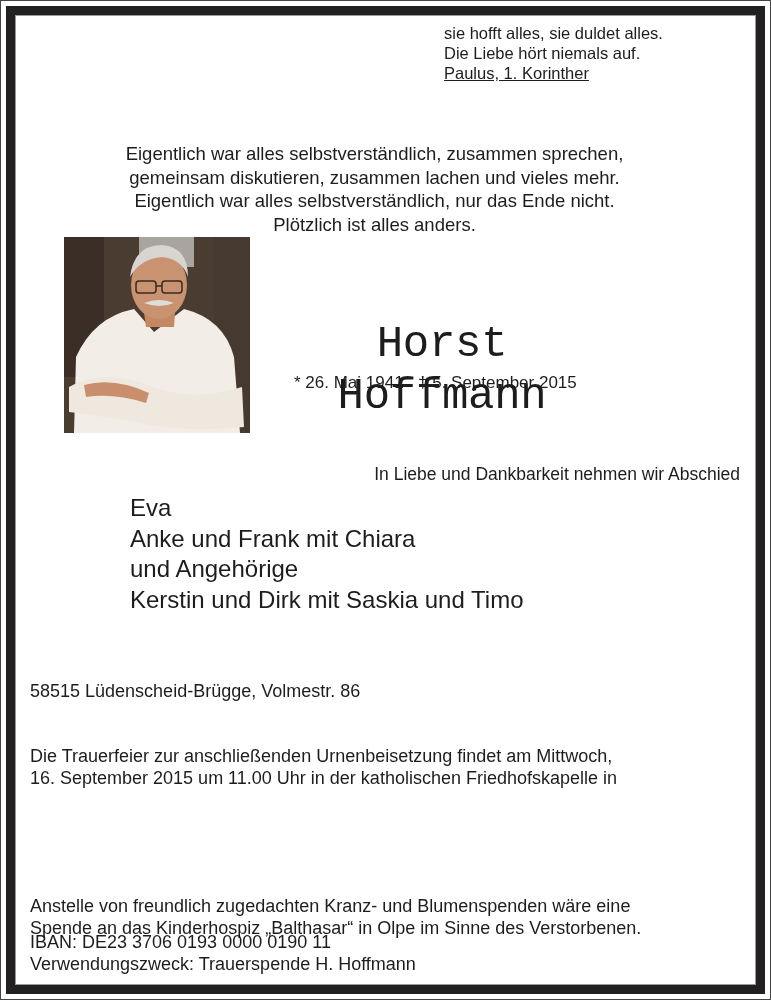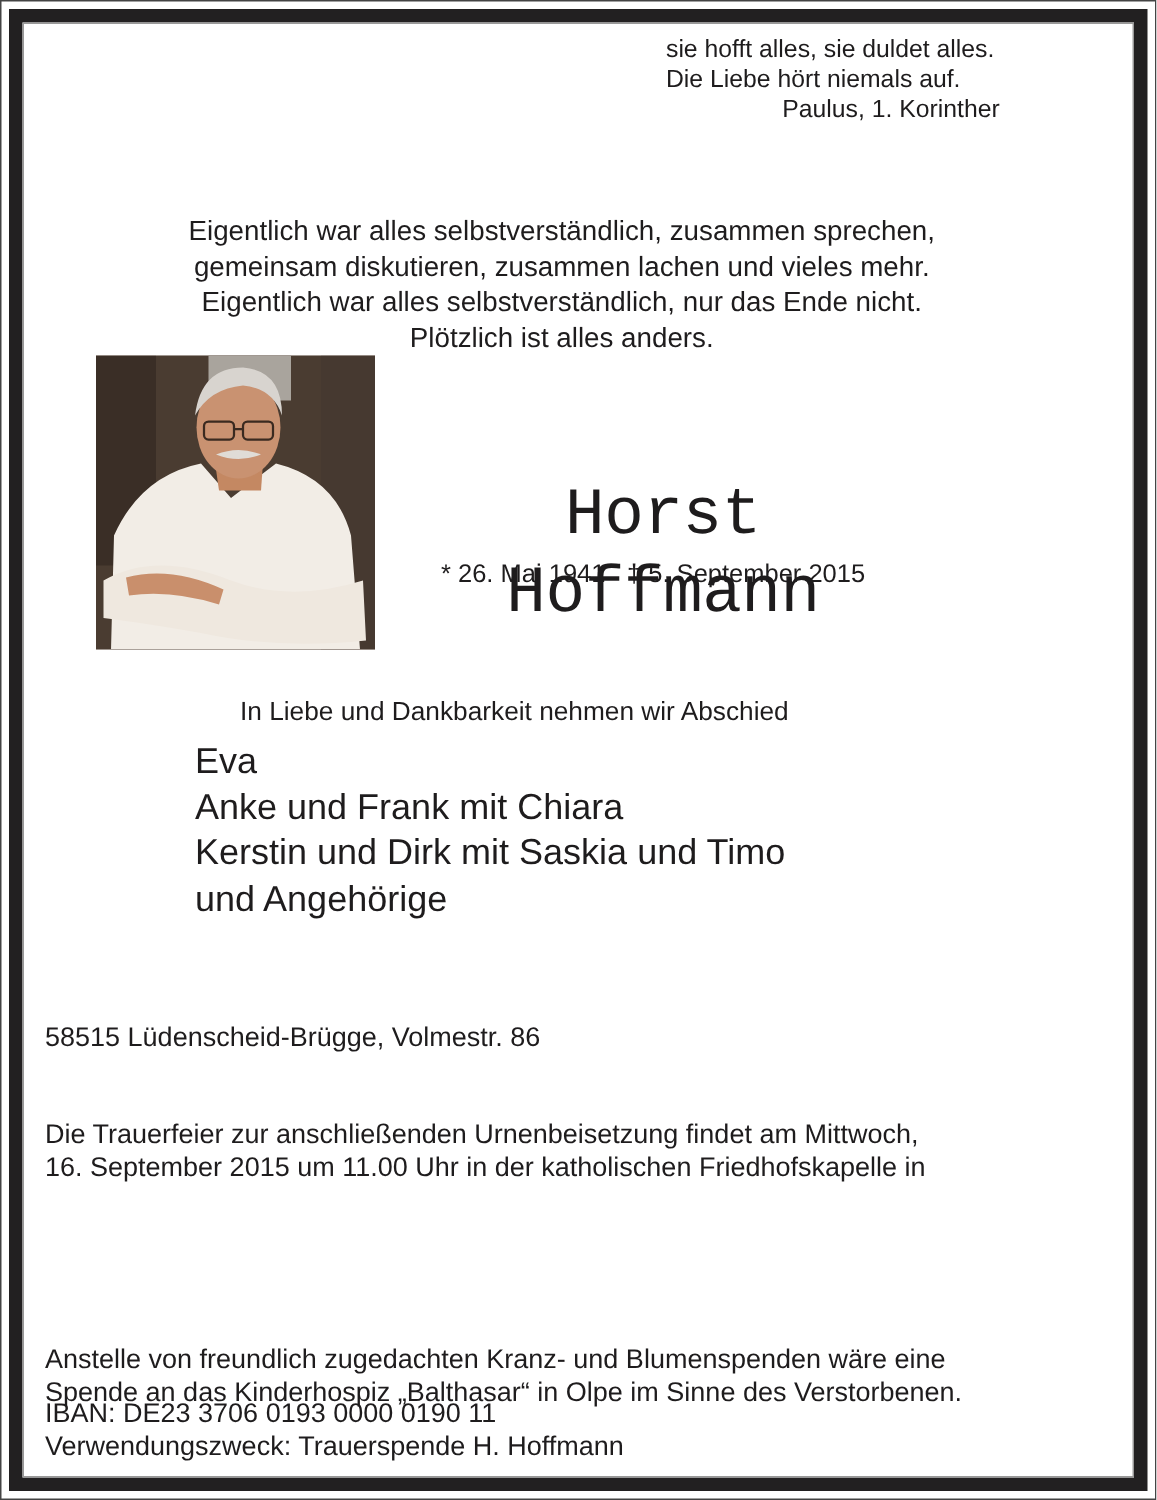--- a/index.html
+++ b/index.html
@@ -4,27 +4,27 @@
 <style>
   html, body { margin:0; padding:0; background:#ffffff; }
   body { width:771px; height:1000px; position:relative; overflow:hidden;
          font-family:"Liberation Sans", sans-serif; color:#1e1c1d; }
   .outer-line { position:absolute; left:0; top:0; width:771px; height:1000px;
          box-sizing:border-box; border:1px solid #444; }
   .frame { position:absolute; left:6px; top:6px; width:759px; height:988px;
          box-sizing:border-box; border:9px solid #222021; outline:1px solid #999; outline-offset:-10px; }
   .abs { position:absolute; }
   .motto { left:444px; top:23px; width:300px; font-size:16.5px; line-height:20px; }
-  .motto .src { text-align:center; }
+  .motto .src { text-align:left;text-decoration:underline; }
   .poem { left:49px; top:142px; width:651px; text-align:center; font-size:18.5px; line-height:23.5px; }
   .photo { left:64px; top:237px; width:186px; height:196px; overflow:hidden; background:#5a4a3c; }
   .name { left:262px; top:318px; width:360px; text-align:center; font-size:44px; line-height:52px; letter-spacing:-0.3px;font-family:Liberation Mono, monospace; }
   .dates { left:278px; top:373px; width:340px; font-size:17px; line-height:20px; }
   .dates span { position:absolute; white-space:nowrap; }
-  .farewell { left:160px; top:463px; width:580px; text-align:left; font-size:17.5px; line-height:22px; }
+  .farewell { left:160px; top:463px; width:580px; text-align:right; font-size:17.5px; line-height:22px; }
   .family { left:130px; top:493px; width:640px; text-align:left; font-size:24px; line-height:30.5px; }
   .body-text { left:30px; font-size:18px; line-height:22px; width:720px; }
 </style>
 </head>
 <body>
 
 <div class="outer-line"></div>
 <div class="frame"></div>
 
 <div class="abs motto">
@@ -71,22 +71,22 @@
 <div class="abs dates">
   <span style="left:16px;">* 26. Mai 1941</span>
   <span style="left:140px;">† 5. September 2015</span>
 </div>
 
 <div class="abs farewell">In Liebe und Dankbarkeit nehmen wir Abschied</div>
 
 <div class="abs family">
   <div>Eva</div>
   <div>Anke und Frank mit Chiara</div>
+  <div>und Angehörige</div>
   <div>Kerstin und Dirk mit Saskia und Timo</div>
-  <div>und Angehörige</div>
 </div>
 
 <div class="abs body-text" style="top:680px;">58515 Lüdenscheid-Brügge, Volmestr. 86</div>
 
 <div class="abs body-text" style="top:745px;">
   <div>Die Trauerfeier zur anschließenden Urnenbeisetzung findet am Mittwoch,</div>
   <div>16. September 2015 um 11.00 Uhr in der katholischen Friedhofskapelle in</div>
 </div>
 
 <div class="abs body-text" style="top:847px;margin-top:48px;">

